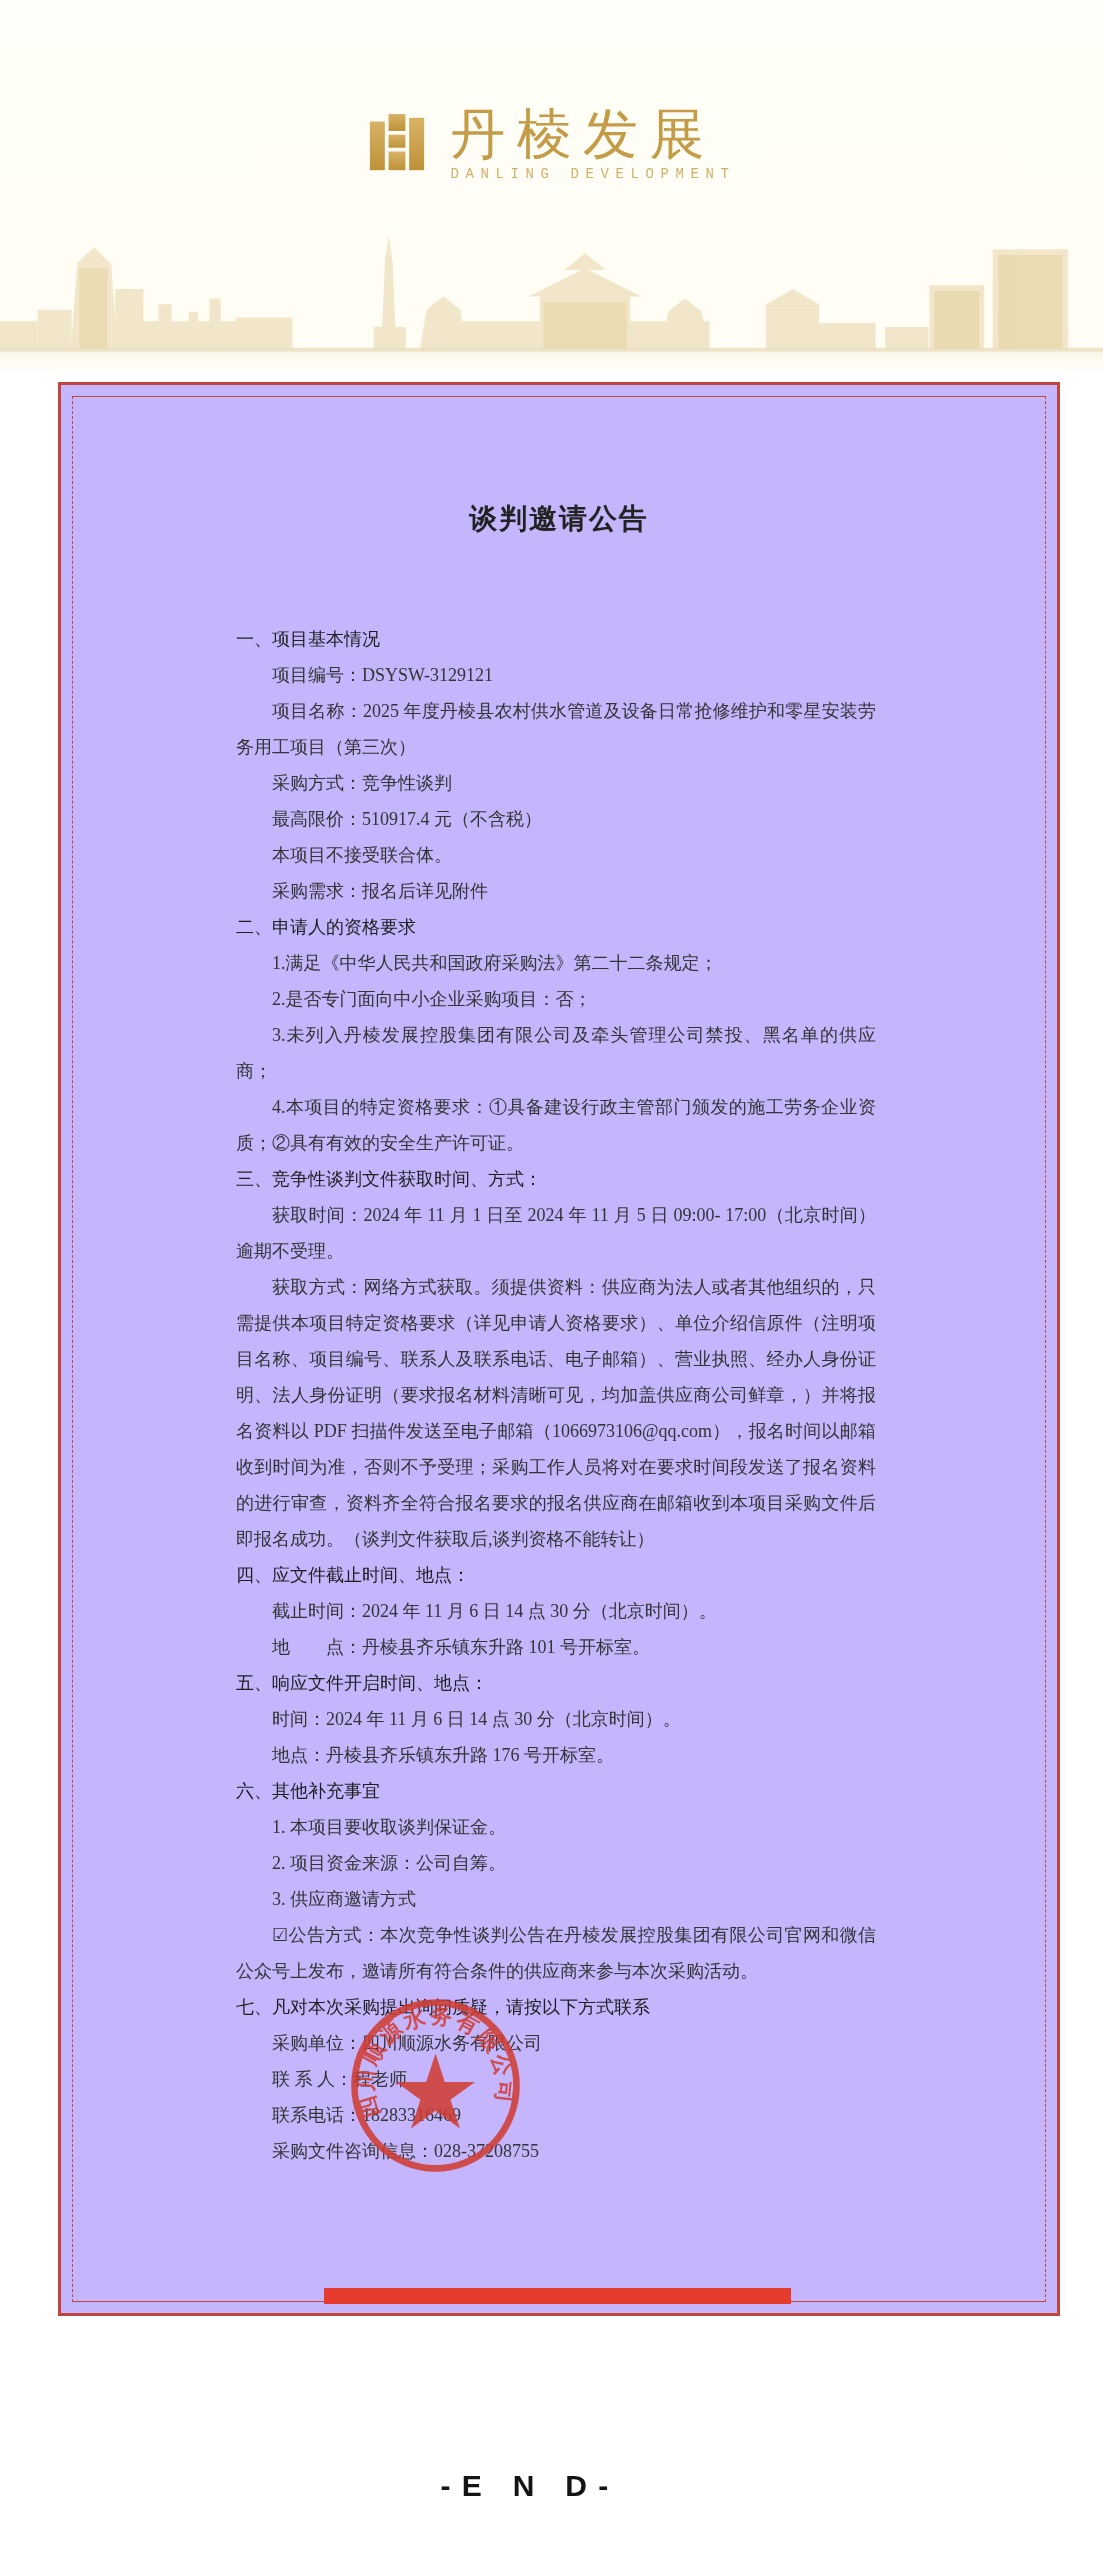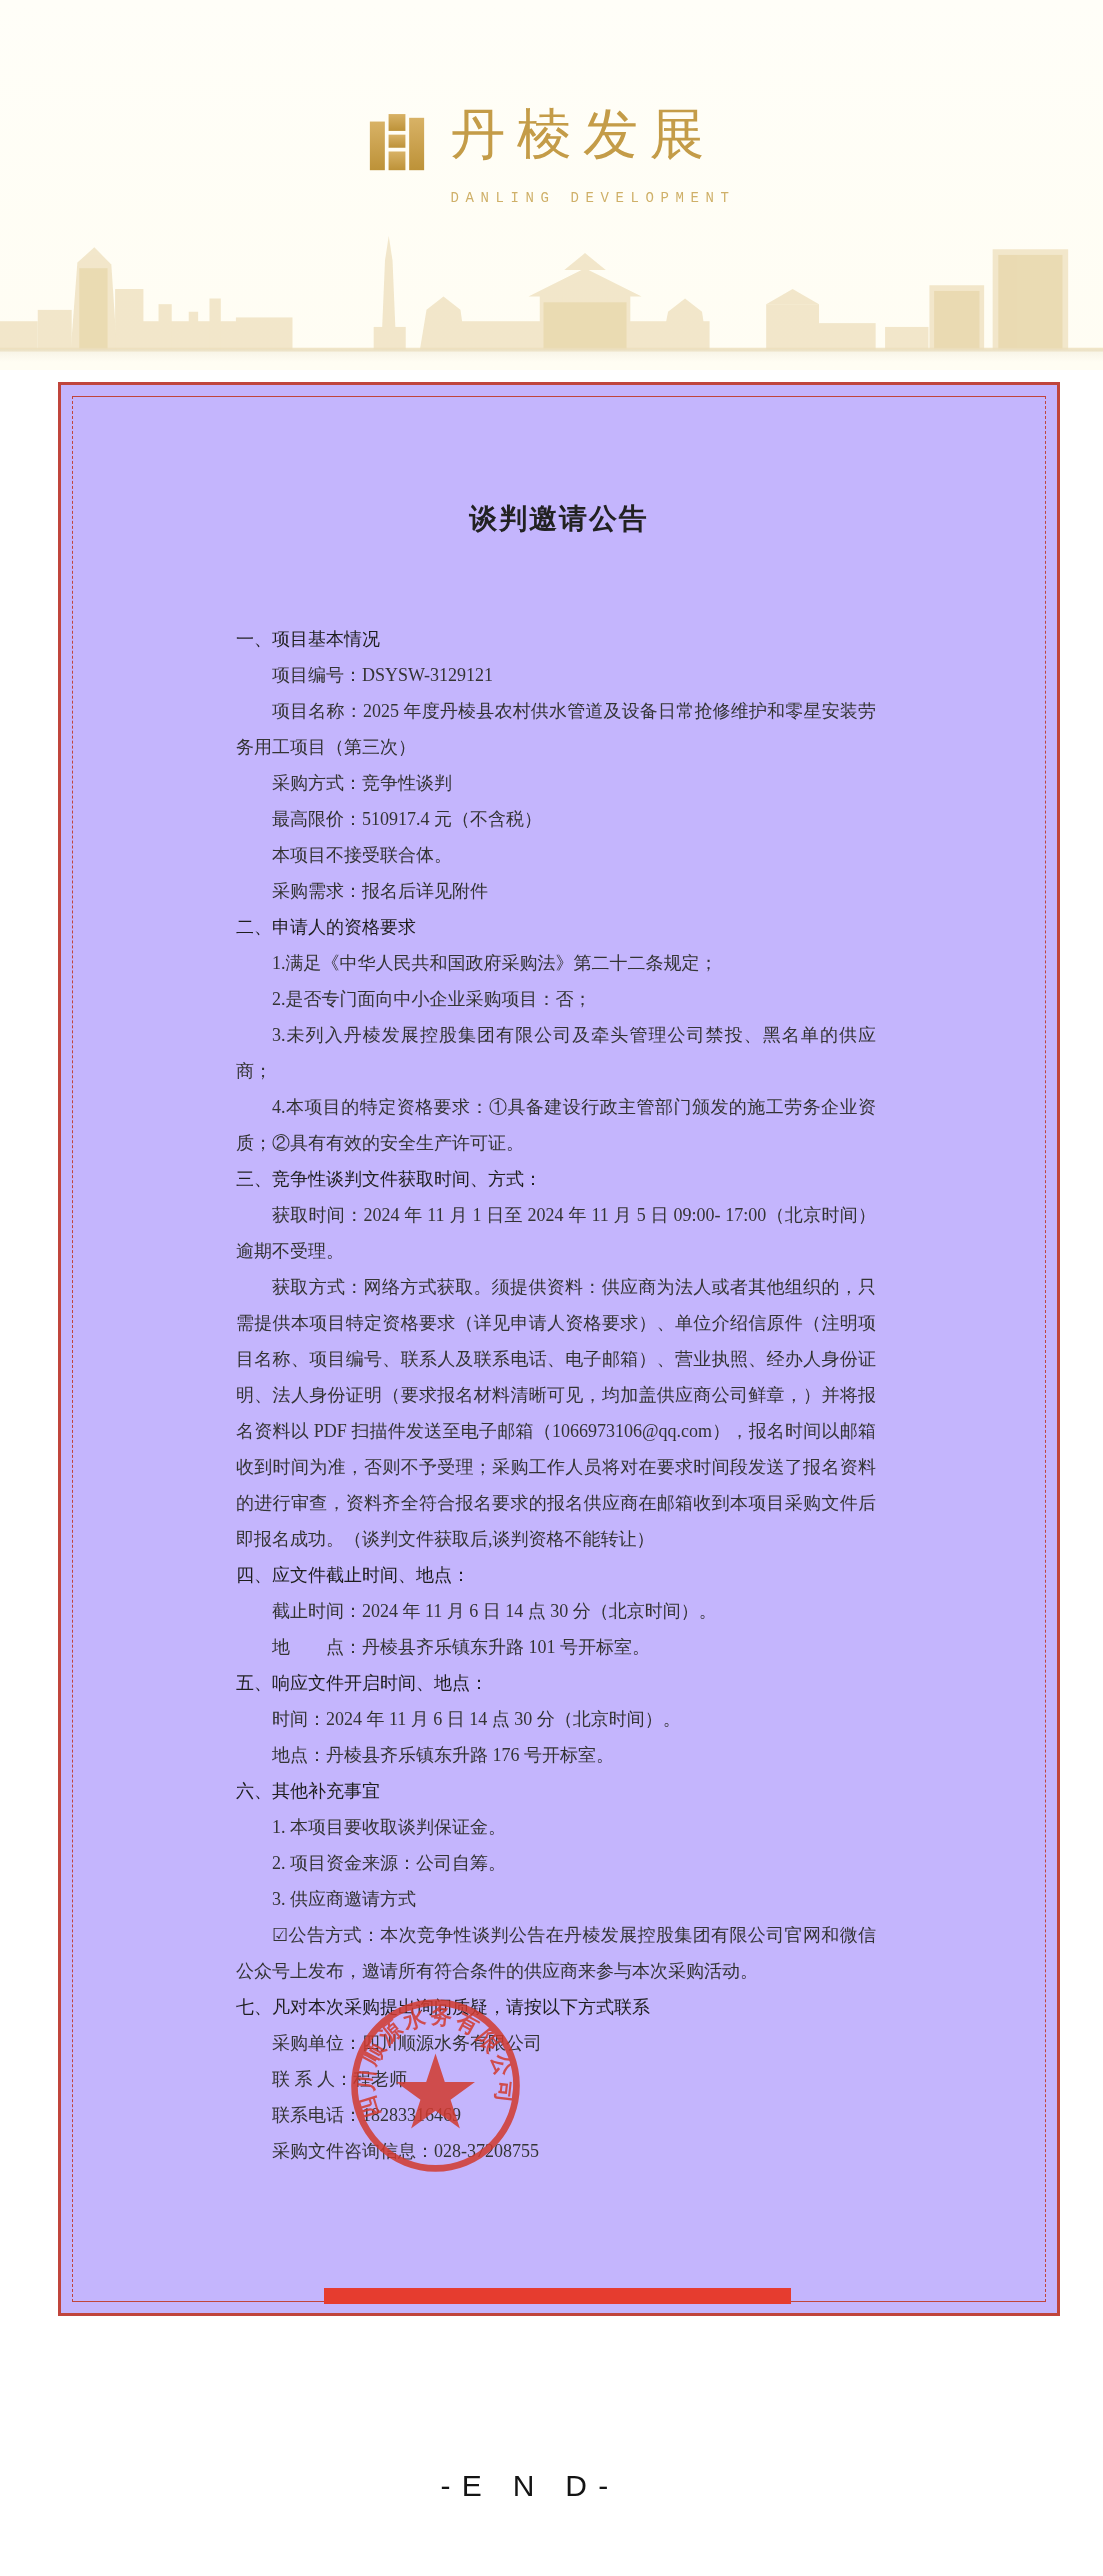--- a/index.html
+++ b/index.html
@@ -6,21 +6,21 @@
   .page{position:relative;width:1104px;height:2576px;margin:0 auto;background:#ffffff;overflow:hidden;
         font-family:"Liberation Serif","DejaVu Serif",serif;}
   
   .header-bg{position:absolute;left:0;top:0;width:1104px;height:370px;
              background:linear-gradient(#fffef8,#fffdf3);}
   .brand-row{position:absolute;left:0;top:106px;width:1104px;display:flex;justify-content:center;
              align-items:flex-start;gap:24px;}
   .logo-icon{width:58px;height:64px;margin-top:5.7px;}
   .brand-cn{font-size:55px;line-height:58px;letter-spacing:11.3px;color:#c49c48;
             font-family:"Liberation Serif","DejaVu Serif",serif;font-weight:400;}
-  .brand-en{margin-top:26px;font-size:14px;letter-spacing:6.6px;color:#cfb068;
+  .brand-en{margin-top:2px;font-size:14px;letter-spacing:6.6px;color:#cfb068;
             font-family:"Liberation Mono","DejaVu Sans Mono",monospace;}
   .skyline{position:absolute;left:0;top:236px;width:1104px;height:125px;display:block;}
   .skyline-fade{position:absolute;left:0;top:349px;width:1104px;height:13.2px;
                 background:linear-gradient(rgba(230,222,200,.35),rgba(255,255,255,0));}
   
   .frame-outer{position:absolute;left:58px;top:382px;width:1002px;height:1934px;
                border:3.8px solid #c0453c;box-sizing:border-box;background:#c4b5fd;}
   .frame-inner{position:absolute;inset:11.3px;border-color:#c0453c;border-width:1.9px;
                border-style:solid dashed solid dashed;pointer-events:none;}
   .doc-title{position:absolute;left:0;top:115px;width:100%;margin:0;text-align:center;
@@ -32,21 +32,21 @@
   .bh{font-weight:400;color:#1e1e1e;text-indent:0;
       font-family:"Liberation Sans","DejaVu Sans",sans-serif;}
   
   .seal{position:absolute;left:285px;top:1610px;width:179px;height:181px;opacity:.85;
         pointer-events:none;}
   
   .bottom-bar{position:absolute;left:263px;bottom:9.4px;width:467px;height:16px;background:#e63c2f;}
   
   .end-mark{position:absolute;left:0;top:2469px;width:1060px;text-align:center;
             font-family:"Liberation Sans","DejaVu Sans",sans-serif;
-            font-size:30px;font-weight:400;letter-spacing:11.3px;color:#141414;}
+            font-size:30px;font-weight:700;letter-spacing:11.3px;color:#141414;}
 </style>
 </head>
 <body>
 
 <div class="page">
 
   <div class="header-bg"></div>
 
   <div class="brand-row">
     <svg class="logo-icon" viewBox="0 0 62 68" xmlns="http://www.w3.org/2000/svg">

